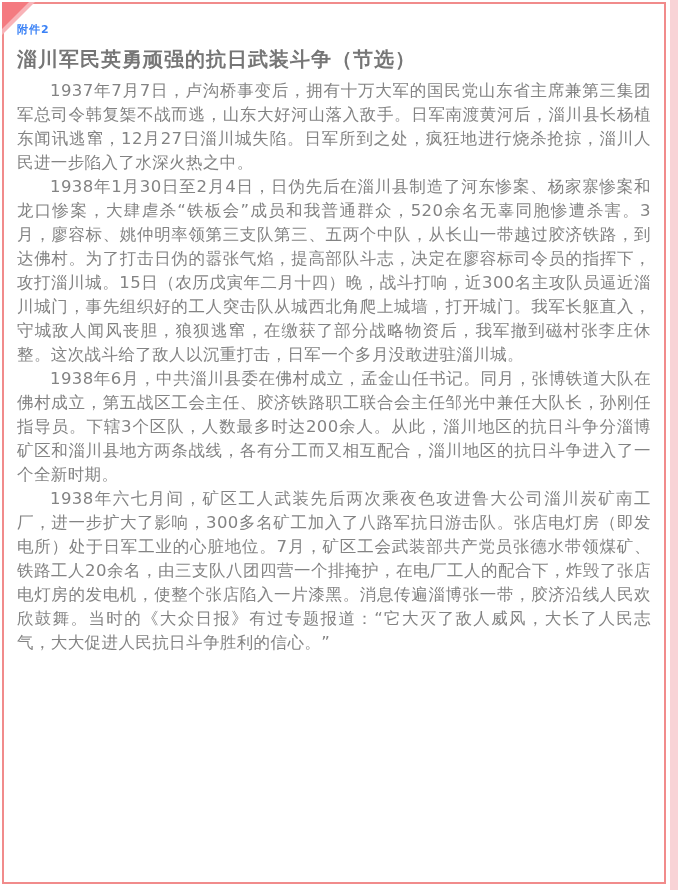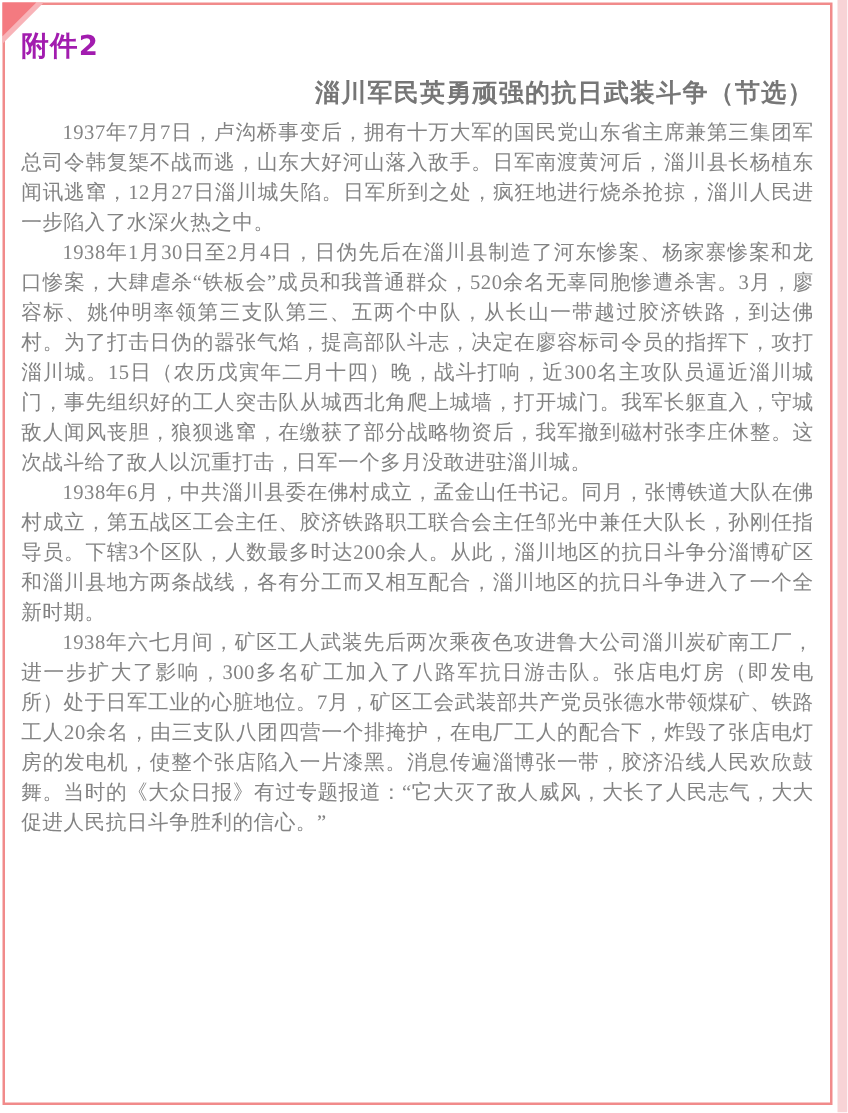--- a/index.html
+++ b/index.html
@@ -54,44 +54,43 @@
     border-top: 27px solid #f47a80;
     border-right: 27px solid transparent;
     z-index: 3;
   }
   .content {
     position: relative;
     padding: 16px 13px 0 13px;
     z-index: 1;
   }
   .attachment-label {
-    font-size: 22px;
+    font-size: 11px;
     font-weight: bold;
-    color: #a21caf;
+    color: #3b82f6;
     letter-spacing: 1px;
     margin: 2px 0 8px 0;
   }
   .doc-title {
     font-size: 20px;
     font-weight: bold;
     color: #767676;
-    text-align: right;
+    text-align: left;
     letter-spacing: 1px;
     margin: 0 0 6px 0;
     line-height: 28px;
   }
   .body-text p {
     margin: 0;
     font-size: 16.5px;
     line-height: 24px;
     color: #838383;
     text-indent: 2em;
     text-align: justify;
     letter-spacing: 0.4px;
-    font-family: Liberation Serif, serif;
   }
 </style>
 </head>
 <body>
 
 <div class="viewport">
   <div class="right-strip"></div>
   <div class="page">
     <div class="ribbon-light"></div>
     <div class="ribbon-dark"></div>

